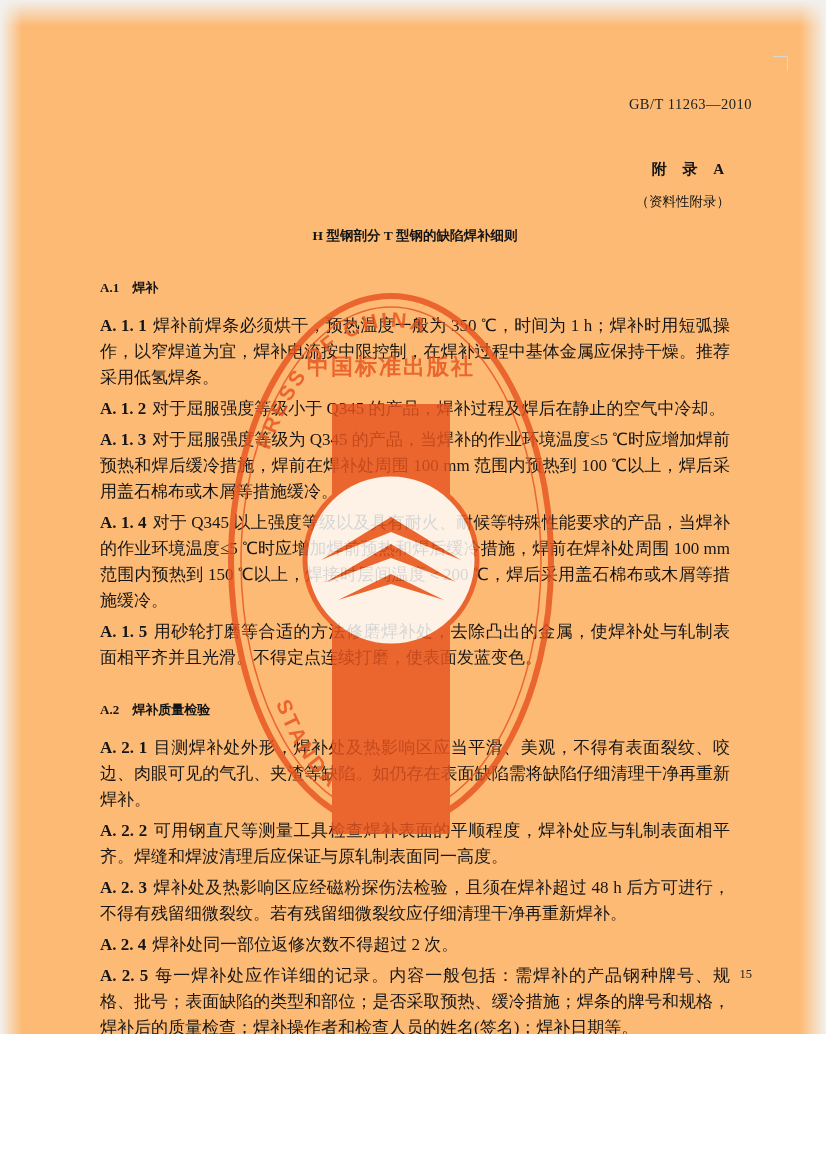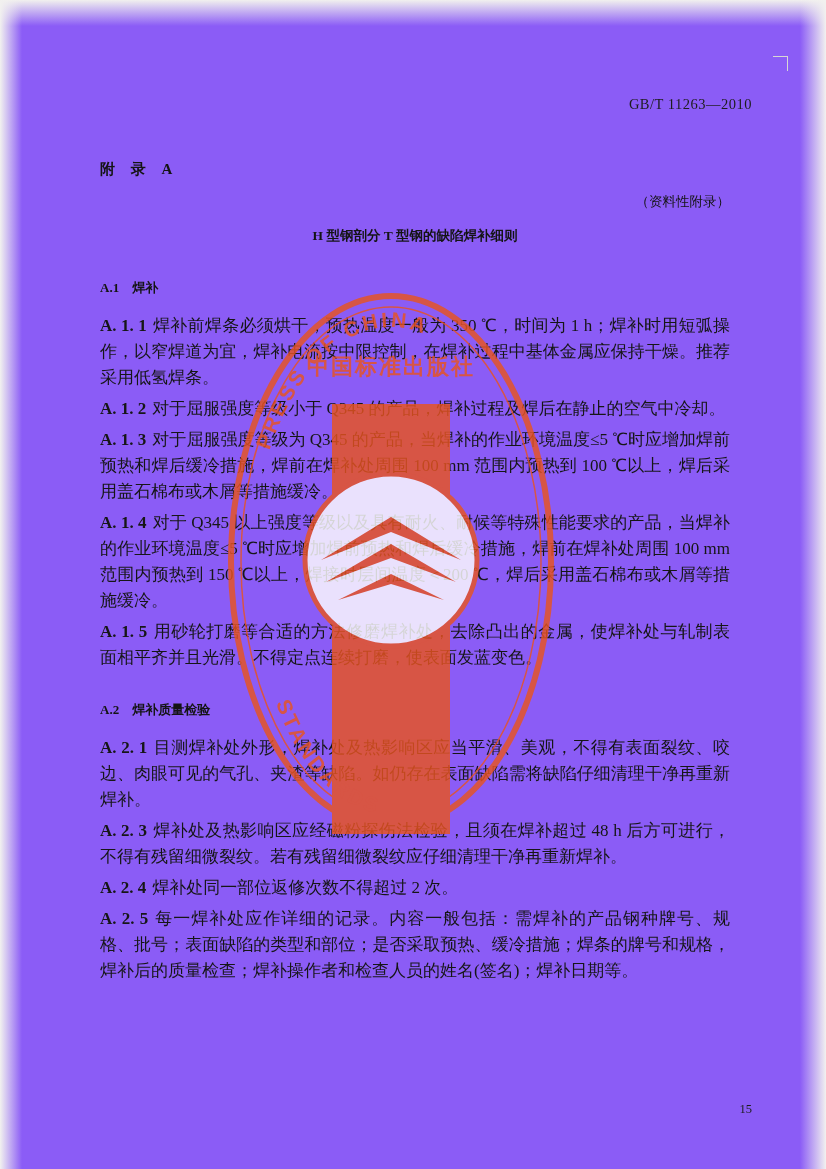--- a/index.html
+++ b/index.html
@@ -6,22 +6,22 @@
     margin: 0;
     padding: 0;
     background: #ffffff;
   }
   body {
     font-family: "Liberation Serif", serif;
   }
   .page {
     position: relative;
     width: 826px;
-    height: 1169px;
-    background: #8b5cf6;
+    height: 1034px;
+    background: #fdba74;
     overflow: hidden;
   }
   
   .scan-edge-top {
     position: absolute;
     left: 0; top: 0; right: 0; height: 26px;
     background: linear-gradient(to bottom, #f1f0ee, rgba(255,255,255,0));
     pointer-events: none;
   }
   .scan-edge-left {
@@ -57,21 +57,21 @@
   }
 
   .content {
     position: absolute;
     left: 100px;
     top: 160px;
     width: 630px;
   }
 
   .annex-title {
-    text-align: left;
+    text-align: right;
     font-size: 15px;
     font-weight: bold;
     letter-spacing: 6px;
     margin: 0 0 14px 0;
     color: #141414;
   }
   .annex-sub {
     text-align: right;
     font-size: 13.5px;
     margin: 0 0 16px 0;
@@ -170,20 +170,23 @@
 
     <div class="sec-title second">
       <span>A.2</span>
       &nbsp;&nbsp;&nbsp;<span>焊补质量检验</span>
     </div>
 
     <p class="para">
       <span class="lbl">A. 2. 1</span><span>目测焊补处外形，焊补处及热影响区应当平滑、美观，不得有表面裂纹、咬边、肉眼可见的气孔、夹渣等缺陷。如仍存在表面缺陷需将缺陷仔细清理干净再重新焊补。</span>
     </p>
     <p class="para">
+      <span class="lbl">A. 2. 2</span><span>可用钢直尺等测量工具检查焊补表面的平顺程度，焊补处应与轧制表面相平齐。焊缝和焊波清理后应保证与原轧制表面同一高度。</span>
+    </p>
+    <p class="para">
       <span class="lbl">A. 2. 3</span><span>焊补处及热影响区应经磁粉探伤法检验，且须在焊补超过 48 h 后方可进行，不得有残留细微裂纹。若有残留细微裂纹应仔细清理干净再重新焊补。</span>
     </p>
     <p class="para">
       <span class="lbl">A. 2. 4</span><span>焊补处同一部位返修次数不得超过 2 次。</span>
     </p>
     <p class="para">
       <span class="lbl">A. 2. 5</span><span>每一焊补处应作详细的记录。内容一般包括：需焊补的产品钢种牌号、规格、批号；表面缺陷的类型和部位；是否采取预热、缓冷措施；焊条的牌号和规格，焊补后的质量检查；焊补操作者和检查人员的姓名(签名)；焊补日期等。</span>
     </p>
 
   </div>

